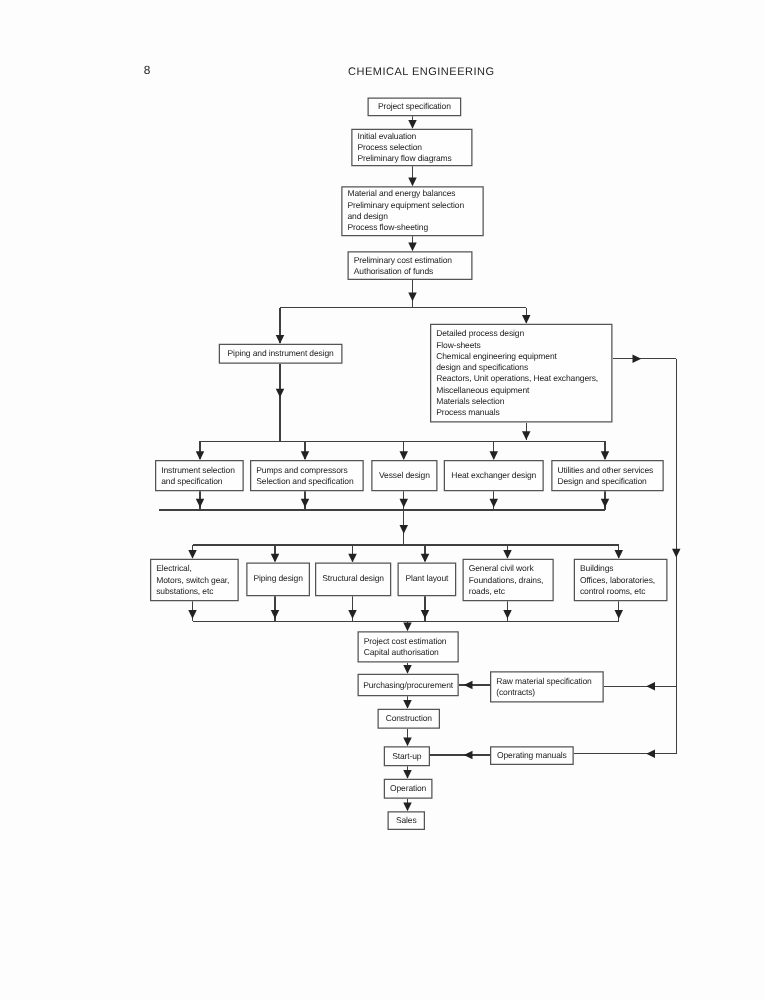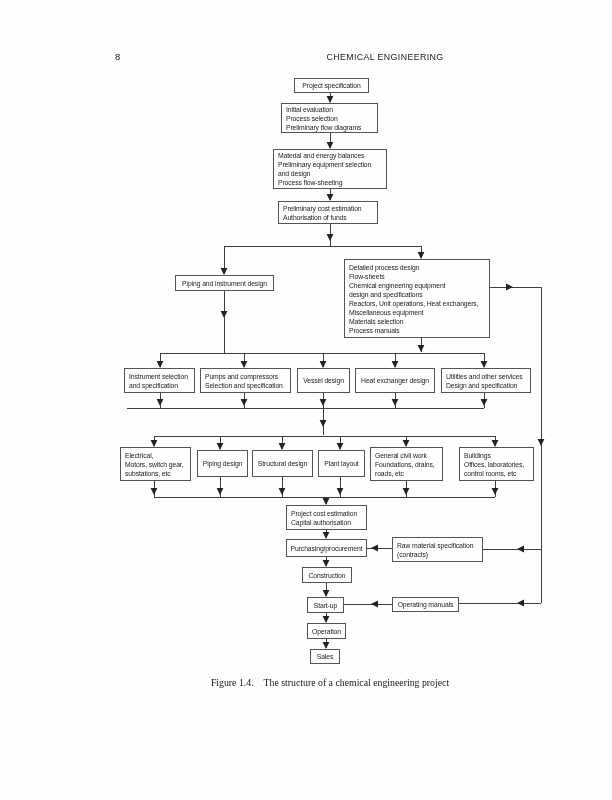--- a/index.html
+++ b/index.html
@@ -1,20 +1,20 @@
 <!DOCTYPE html>
 <html><head>
 <meta charset="utf-8">
 <style>
   html,body{margin:0;padding:0;background:#ffffff;}
   .page{position:relative;width:612px;height:800px;background:#fdfdfd;
         font-family:"Liberation Sans",sans-serif;color:#1c1c1c;overflow:hidden;}
   .page-number{position:absolute;top:51px;left:115px;font-size:9.5px;}
   .page-header{position:absolute;top:52px;left:337px;transform:translateX(-50%);
-        font-size:8.8px;letter-spacing:0.4px;white-space:nowrap;margin-left:48px;}
+        font-size:8.8px;letter-spacing:0.4px;white-space:nowrap;}
   svg.wires{position:absolute;left:0;top:0;}
   .node{position:absolute;box-sizing:border-box;border:1px solid #545454;background:#fefefe;
         font-size:6.8px;letter-spacing:-0.1px;}
   .node > div{white-space:nowrap;line-height:9px;}
   .c{display:flex;align-items:center;justify-content:center;text-align:center;}
   .l{display:flex;flex-direction:column;justify-content:center;padding:0 4px;}
   .caption{position:absolute;top:677px;left:330px;transform:translateX(-50%);
         font-family:"Liberation Serif",serif;font-size:9.8px;white-space:nowrap;color:#191919;}
   .caption .cap-label{margin-right:10px;}
 </style>
@@ -223,17 +223,14 @@
   <div class="node c" style="left:392px;top:597px;width:67px;height:15px">
       <div>Operating manuals</div>
     </div>
   <div class="node c" style="left:307px;top:623px;width:39px;height:16px">
       <div>Operation</div>
     </div>
   <div class="node c" style="left:310px;top:649px;width:30px;height:15px">
       <div>Sales</div>
     </div>
 
-  <div class="caption">
-    <span class="cap-label">Figure 1.4.</span><span>The structure of a chemical engineering project</span>
-  </div>
 
 </div>
 
 </body></html>

